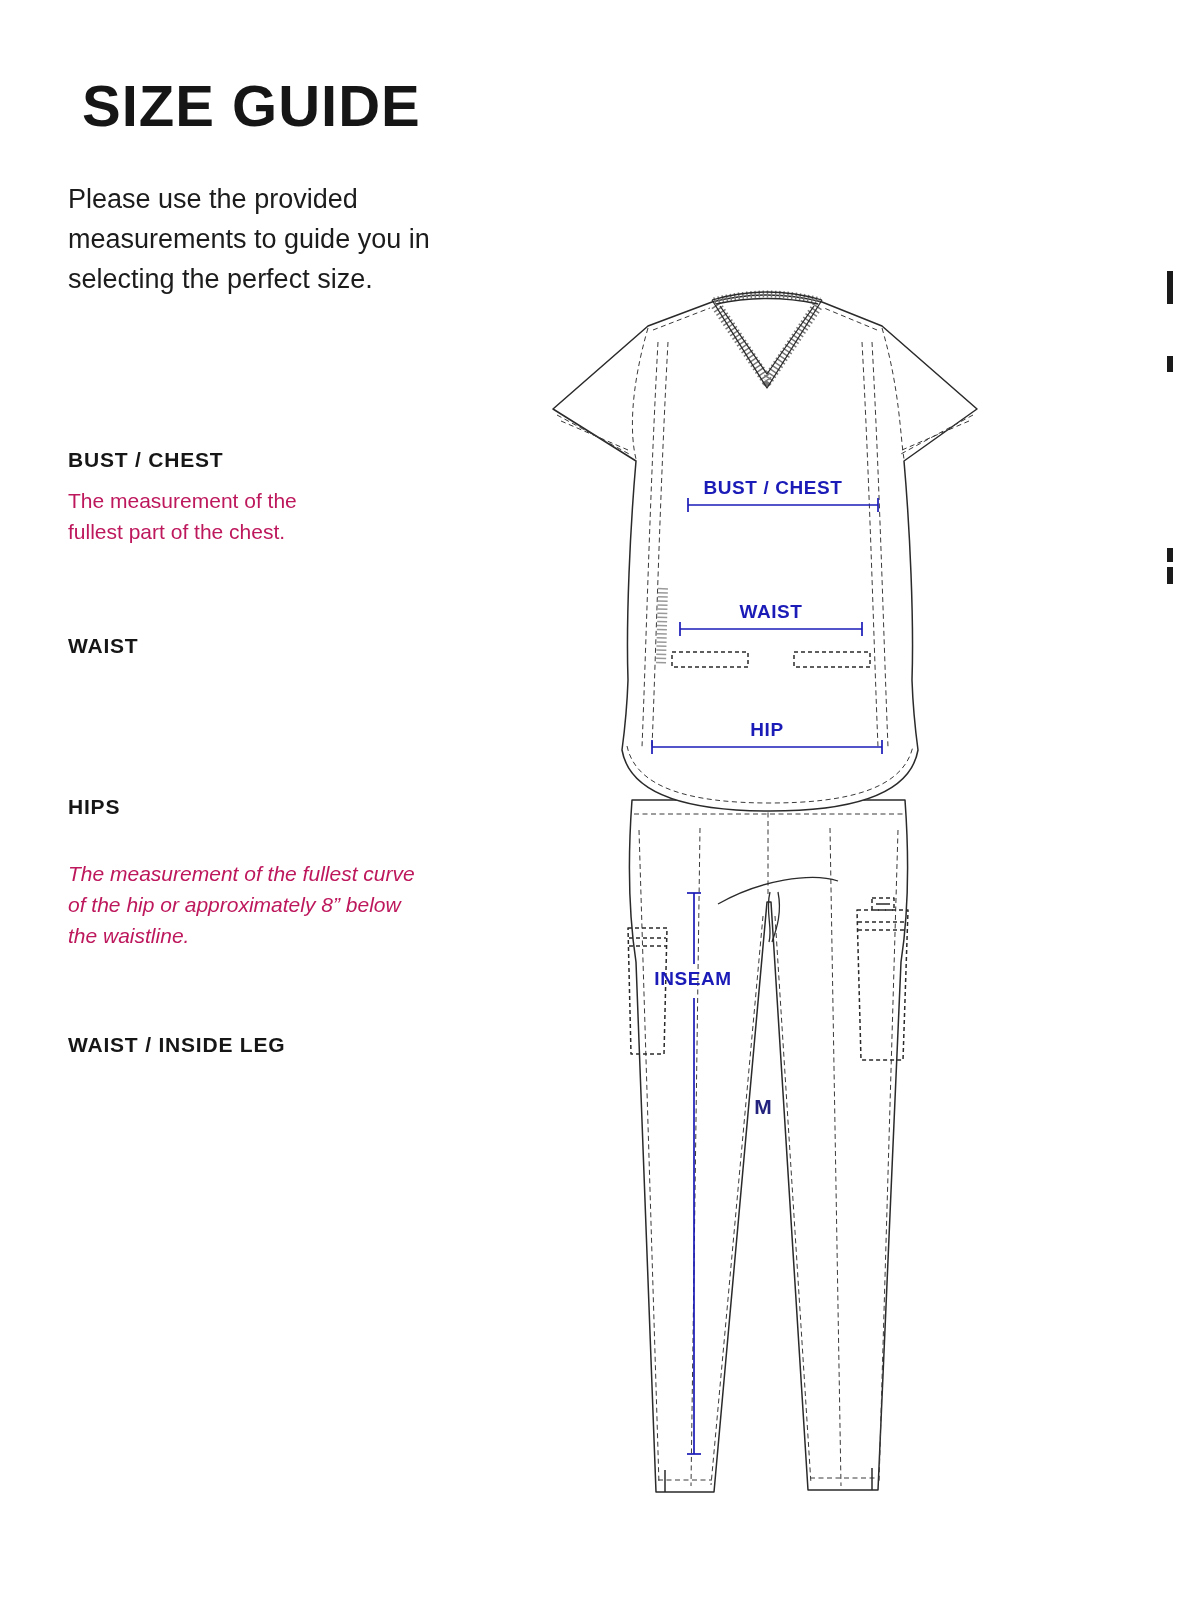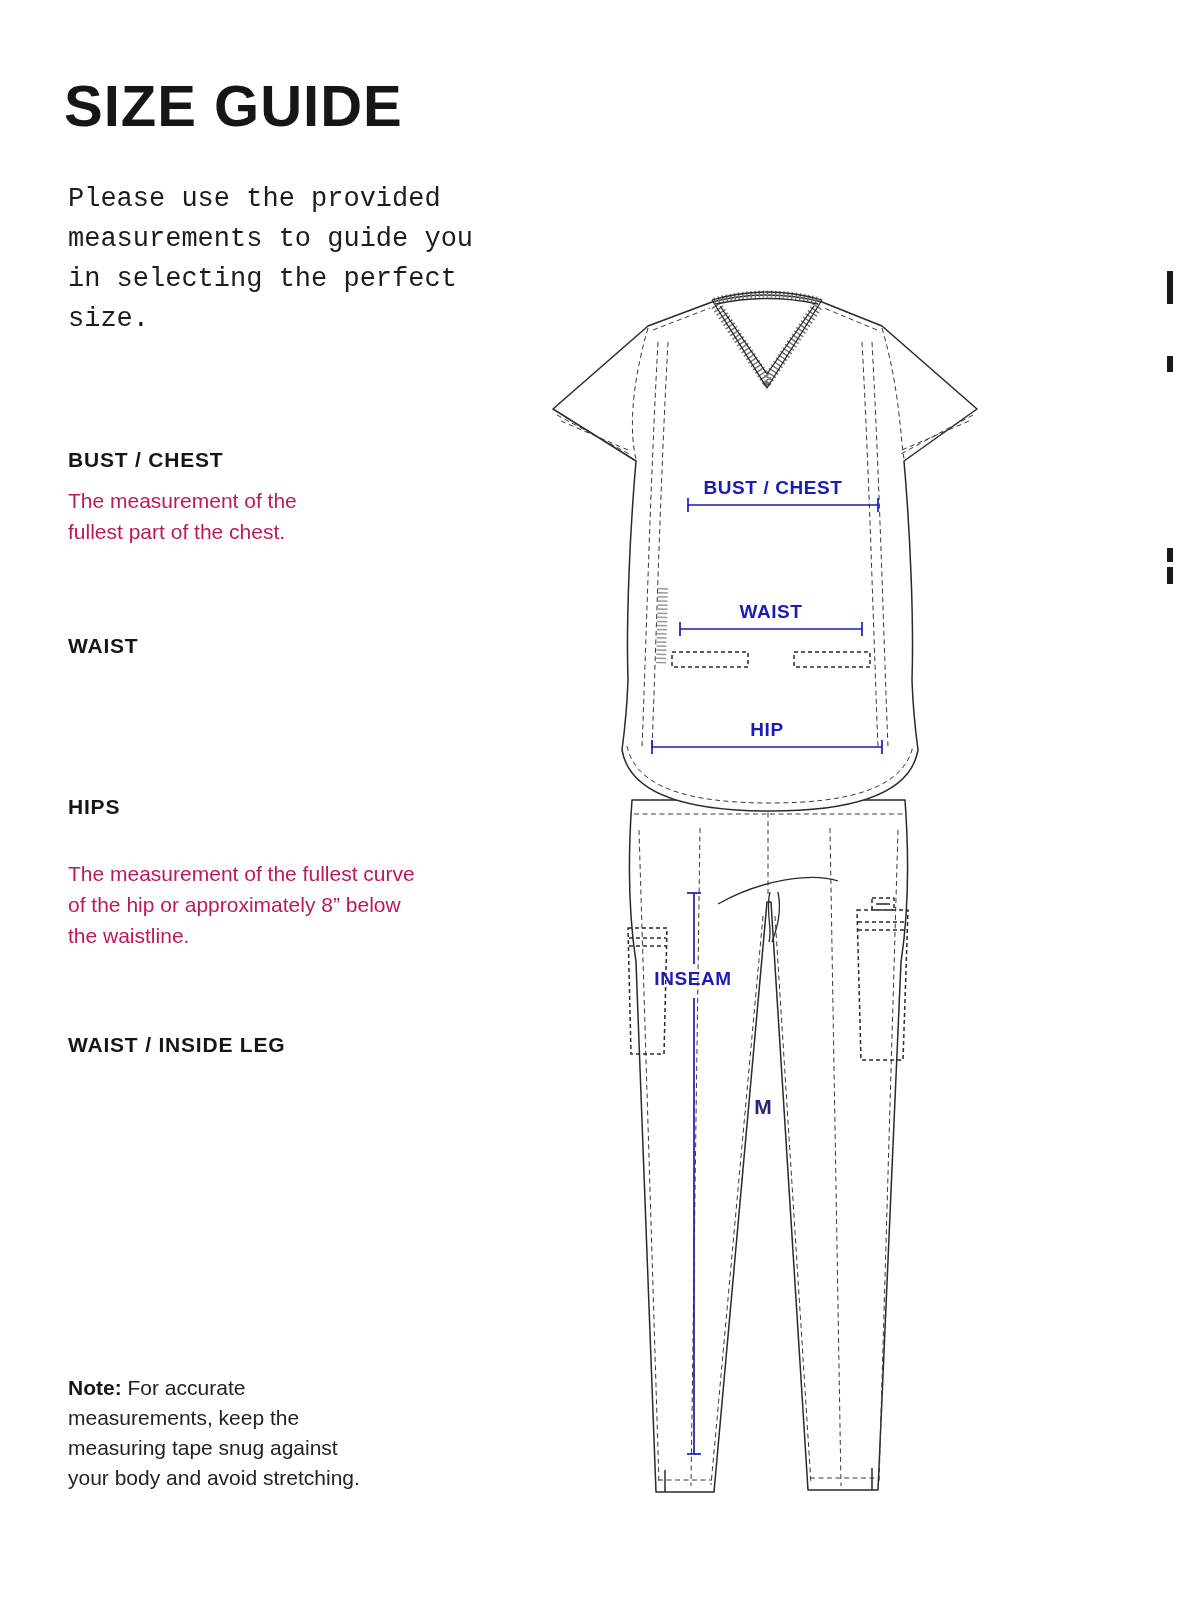--- a/index.html
+++ b/index.html
@@ -8,53 +8,52 @@
     position: relative;
     width: 1200px;
     height: 1600px;
     background: #ffffff;
     overflow: hidden;
     font-family: "Liberation Sans", sans-serif;
     color: #1c1c1c;
   }
   .abs { position: absolute; }
   .title {
-    left: 64px; top: 72px;
+    left: 82px; top: 72px;
     font-size: 58px;
     font-weight: 700;
     letter-spacing: 1px;
     color: #161616;
   }
   .intro {
     left: 68px; top: 180px;
     max-width: 450px;
     font-size: 27px;
     line-height: 1.48;
     color: #1c1c1c;
-    font-family: Liberation Mono, monospace;
   }
   .section-heading {
     left: 68px;
     font-size: 21px;
     font-weight: 700;
     letter-spacing: 0.8px;
     color: #161616;
   }
   .section-body {
     left: 68px;
     font-size: 21px;
     line-height: 1.48;
     color: #be185d;
   }
   .h-bust { top: 448px; }
   .b-bust { top: 485px; max-width: 285px; }
   .h-waist { top: 634px; }
   .b-waist { top: 672px; max-width: 300px; }
   .h-hips { top: 795px; }
-  .b-hips { top: 858px; max-width: 355px; }
+  .b-hips { top: 858px; max-width: 355px; font-style: italic; }
   .h-inseam { top: 1033px; }
   .b-inseam { top: 1062px; max-width: 310px; }
   .note {
     left: 68px; top: 1373px;
     max-width: 312px;
     font-size: 21px;
     line-height: 1.43;
     color: #222222;
   }
   .note strong { font-weight: 700; color: #161616; }
@@ -94,24 +93,20 @@
   <h2 class="abs section-heading h-bust">BUST / CHEST</h2>
   <p class="abs section-body b-bust">The measurement of the fullest part of the chest.</p>
 
   <h2 class="abs section-heading h-waist">WAIST</h2>
 
   <h2 class="abs section-heading h-hips">HIPS</h2>
   <p class="abs section-body b-hips">The measurement of the fullest curve of the hip or approximately 8” below the waistline.</p>
 
   <h2 class="abs section-heading h-inseam">WAIST / INSIDE LEG</h2>
 
-  <p class="abs note">
-    <strong>Note:</strong>
-    <span>For accurate measurements, keep the measuring tape snug against your body and avoid stretching.</span>
-  </p>
 
   <div class="edge-mark" style="top:271px;height:33px;"></div>
   <div class="edge-mark" style="top:356px;height:16px;"></div>
   <div class="edge-mark" style="top:548px;height:14px;"></div>
   <div class="edge-mark" style="top:567px;height:17px;"></div>
 
   <div class="abs diagram-wrap">
     <svg width="470" height="1250" viewBox="0 0 470 1250">
 
       <g stroke="#2a2a2a" fill="none" stroke-width="1.5" stroke-linejoin="round">

